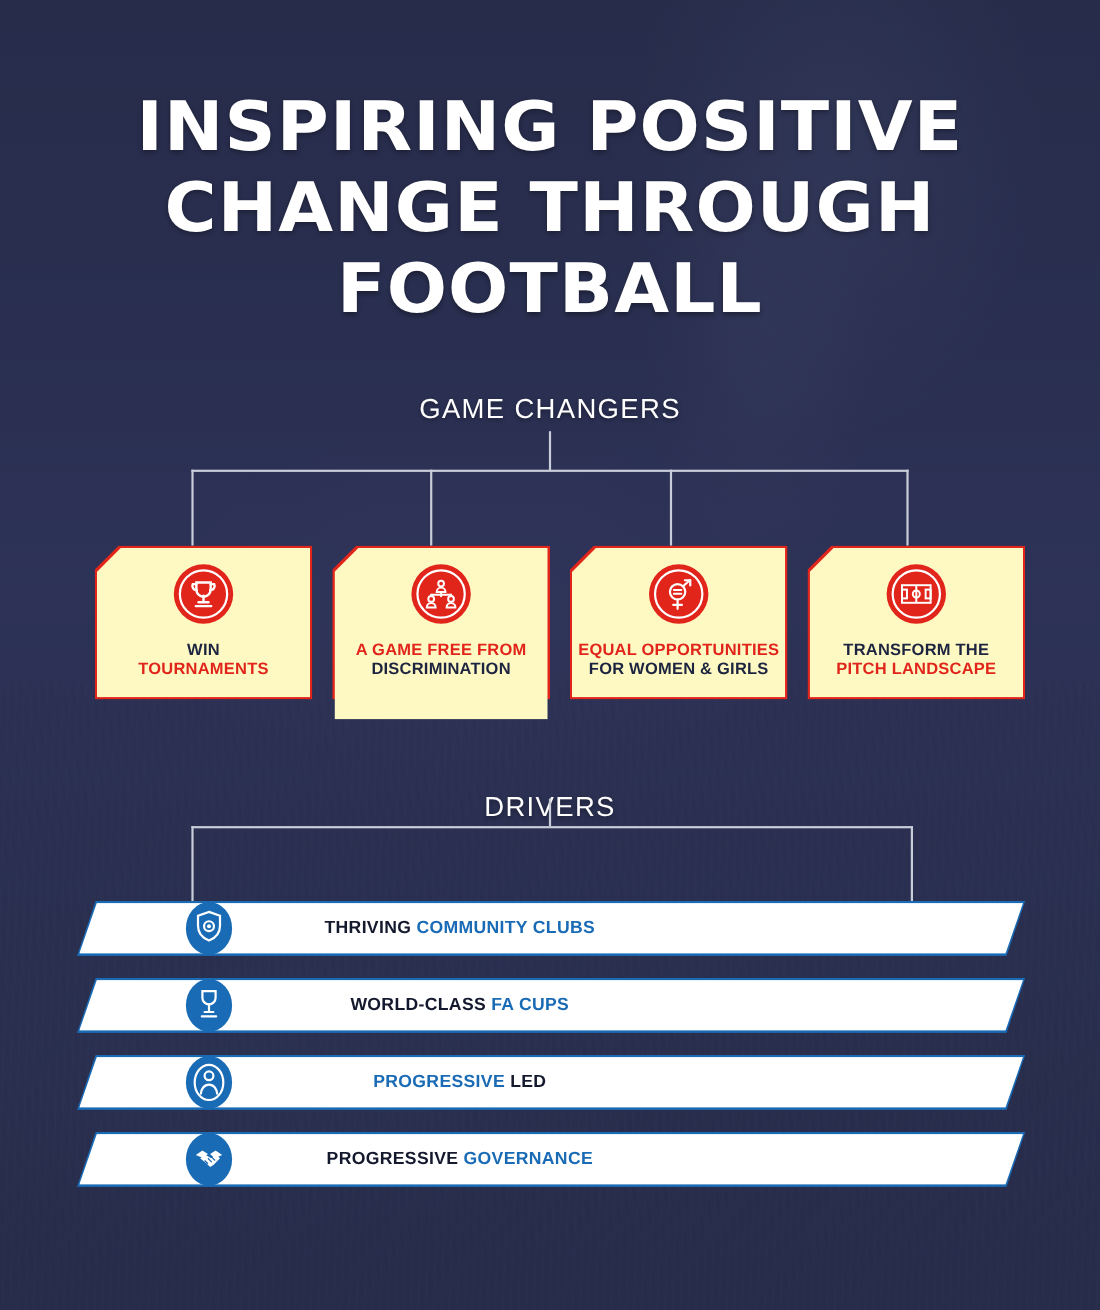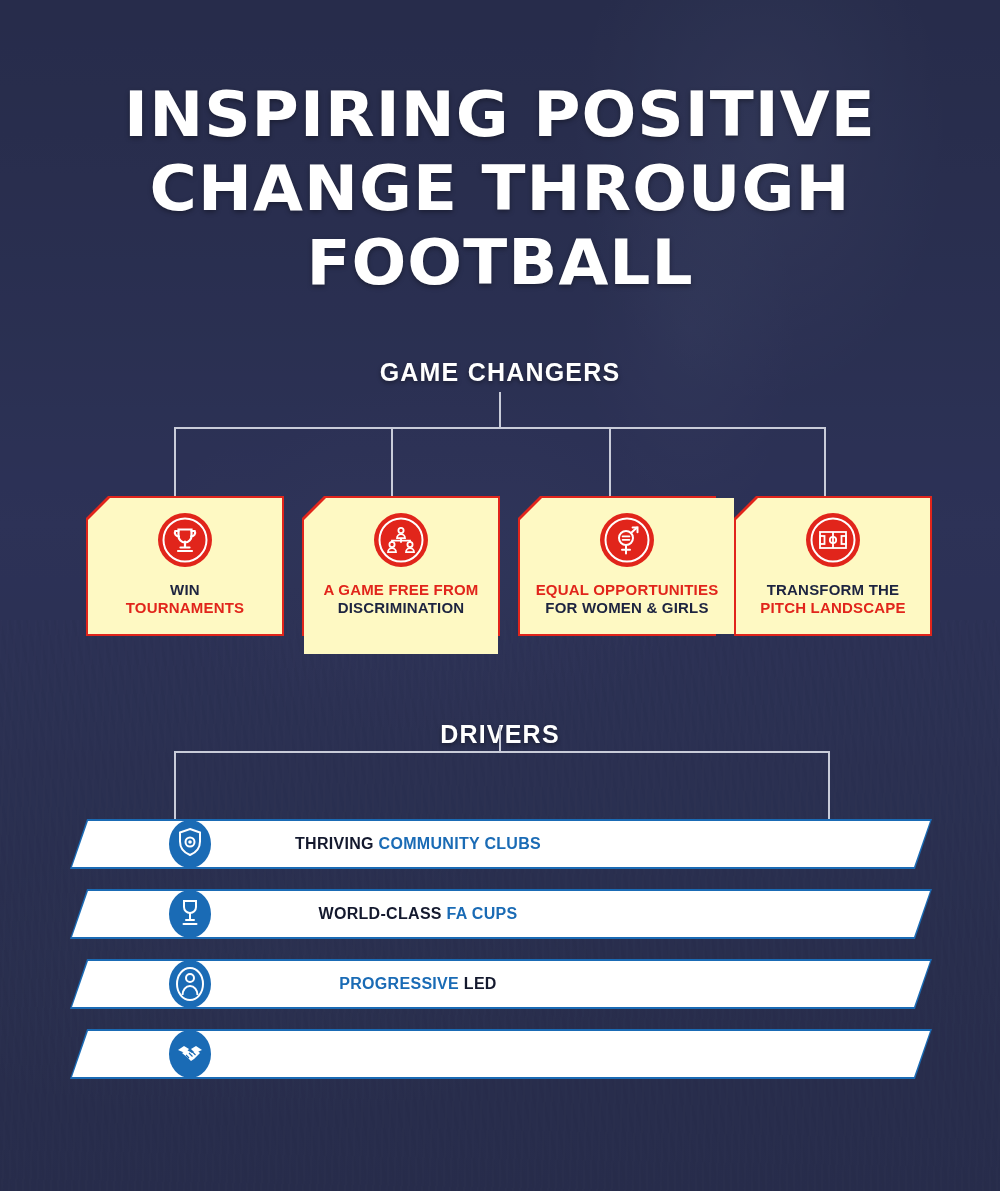--- a/index.html
+++ b/index.html
@@ -45,21 +45,21 @@
     transform:scaleX(1.04);
     text-shadow:0 2px 5px rgba(0,0,0,.35);
   }
   #title .tline { display:block; white-space:nowrap; }
 
   
   .section-heading {
     position:absolute; width:1000px; left:0;
     text-align:center;
     color:#fff;
-    font-weight:bold;
+    font-weight:normal;
     font-size:25px;
     letter-spacing:1.2px;
     text-shadow:0 2px 4px rgba(0,0,0,.4);
   }
   #heading-game-changers { top:358px; }
   #heading-drivers { top:720px; }
 
   
   .conn { position:absolute; background:#c9ccd9; }
   .conn-v { width:2px; }
@@ -176,21 +176,21 @@
           </g>
         </svg>
       </div>
       <div class="card-text">
         <span class="t-red">A GAME FREE FROM</span>
         <span class="t-navy">DISCRIMINATION</span>
       </div>
     </div>
 
     <div class="card-border" style="left:518px; width:198px;"></div>
-    <div class="card" style="left:520px; width:214px; height:136px; top:2px;">
+    <div class="card" style="left:520px; width:194px; height:136px; top:2px;">
       <div class="card-icon">
         <svg width="56" height="56" viewBox="0 0 56 56">
           <circle cx="28" cy="28" r="27" fill="#E1251B"></circle>
           <circle cx="28" cy="28" r="21.5" fill="none" stroke="#fff" stroke-width="2"></circle>
           <g fill="none" stroke="#fff" stroke-width="2" stroke-linecap="round">
             <circle cx="27" cy="26" r="7"></circle>
             <path d="M32 21l6-5.5"></path>
             <path d="M33.6 15.5H38.5V20.2"></path>
             <path d="M27 33v8.5"></path>
             <path d="M23 37.8h8"></path>
@@ -278,20 +278,23 @@
       <g fill="none" stroke="#fff" stroke-width="2">
         <ellipse cx="22" cy="25" rx="13" ry="16"></ellipse>
         <circle cx="22" cy="19" r="4"></circle>
         <path d="M14.5 36a7.5 9 0 0 1 15 0"></path>
       </g>
     </svg>
   </div>
 
   <div class="driver-border" style="top:1029px;"></div>
   <div class="driver" style="top:1031px;"></div>
+  <div class="driver-text" style="top:1031px;">
+    <span class="d-navy">PROGRESSIVE </span><span class="d-blue">GOVERNANCE</span>
+  </div>
   <div class="driver-icon" style="top:1029px;">
     <svg width="44" height="50" viewBox="0 0 44 50">
       <ellipse cx="22" cy="25" rx="21" ry="24" fill="#1A6BB5"></ellipse>
       <g fill="#fff">
         <path d="M10 21l6-4 5 3-4 4z"></path>
         <path d="M34 21l-6-4-5 3 4 4z"></path>
         <path d="M14 24l6 5 3 3 3-2 6-6-3-3-5 3-5-3z"></path>
       </g>
       <g fill="none" stroke="#1A6BB5" stroke-width="1.1">
         <path d="M18 26l3 3M21 24l3.5 3.5M24 22.5l3.5 3.5"></path>

